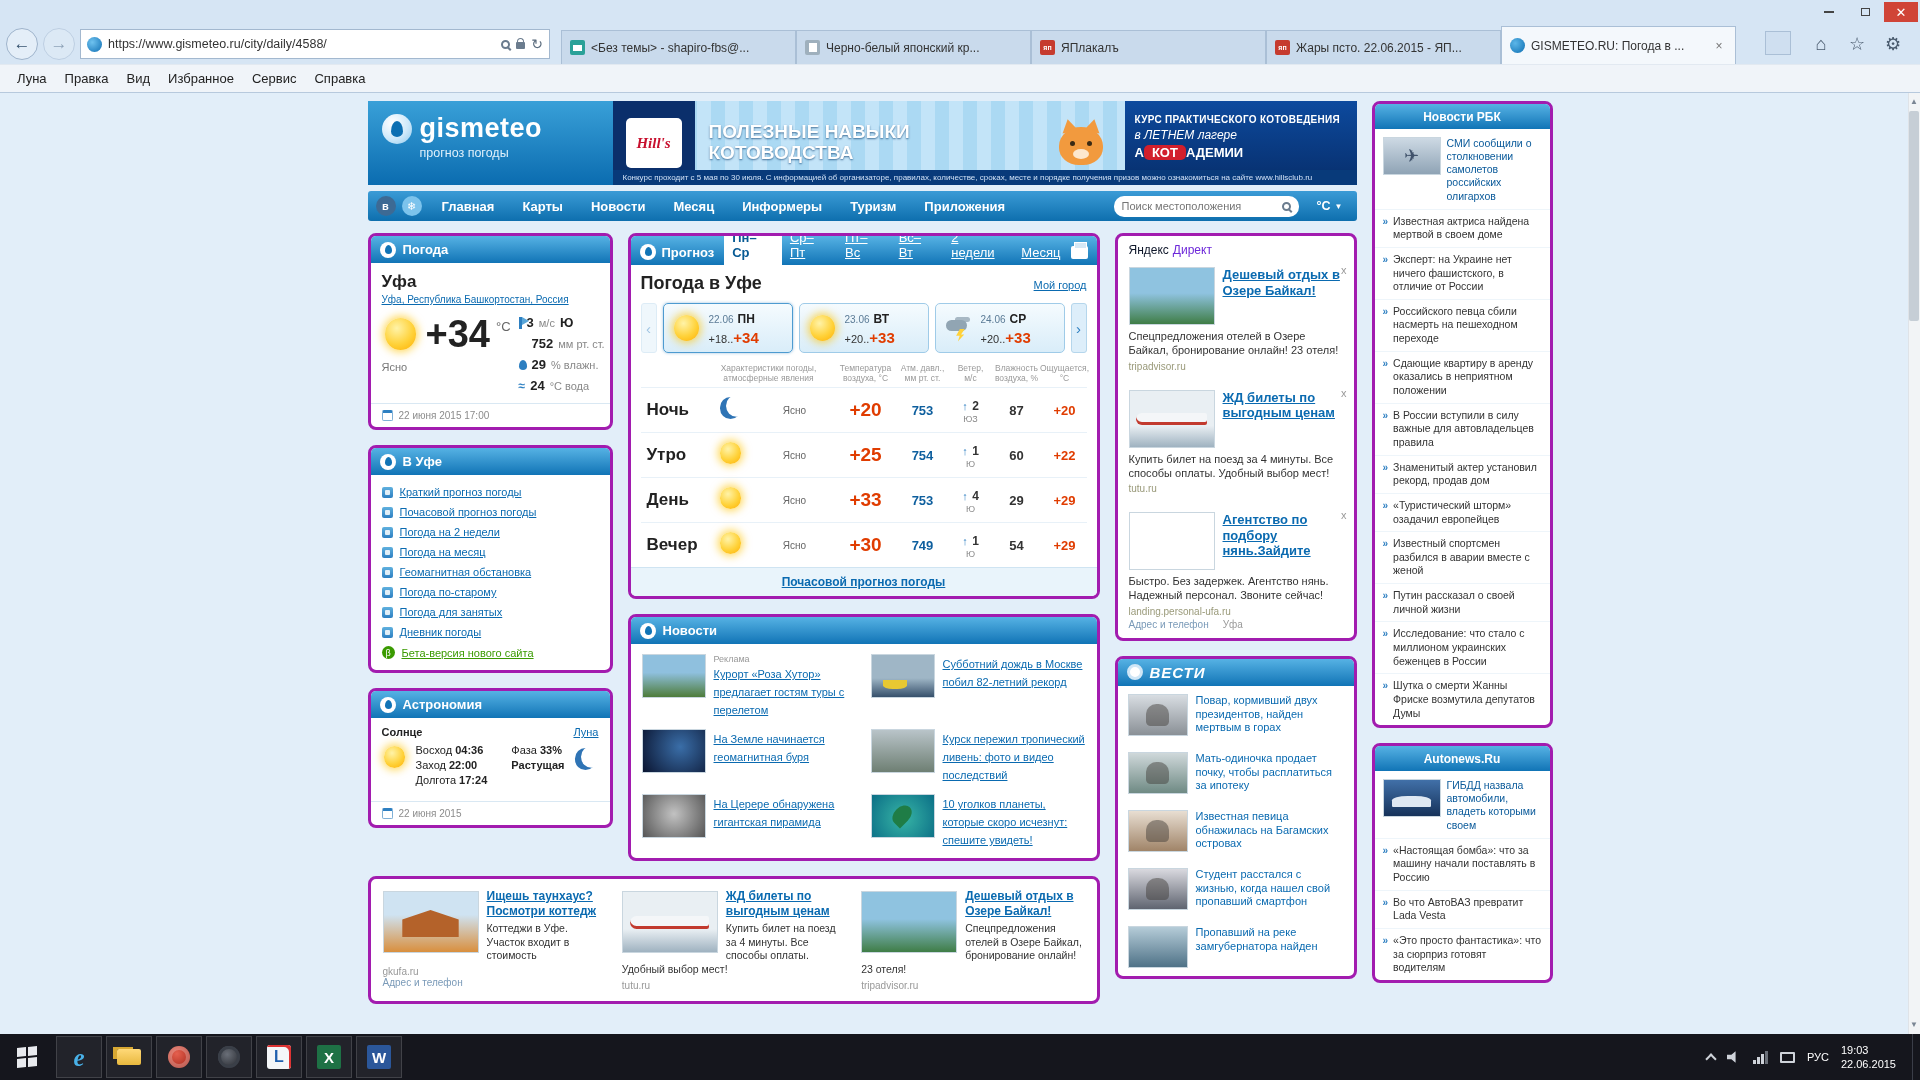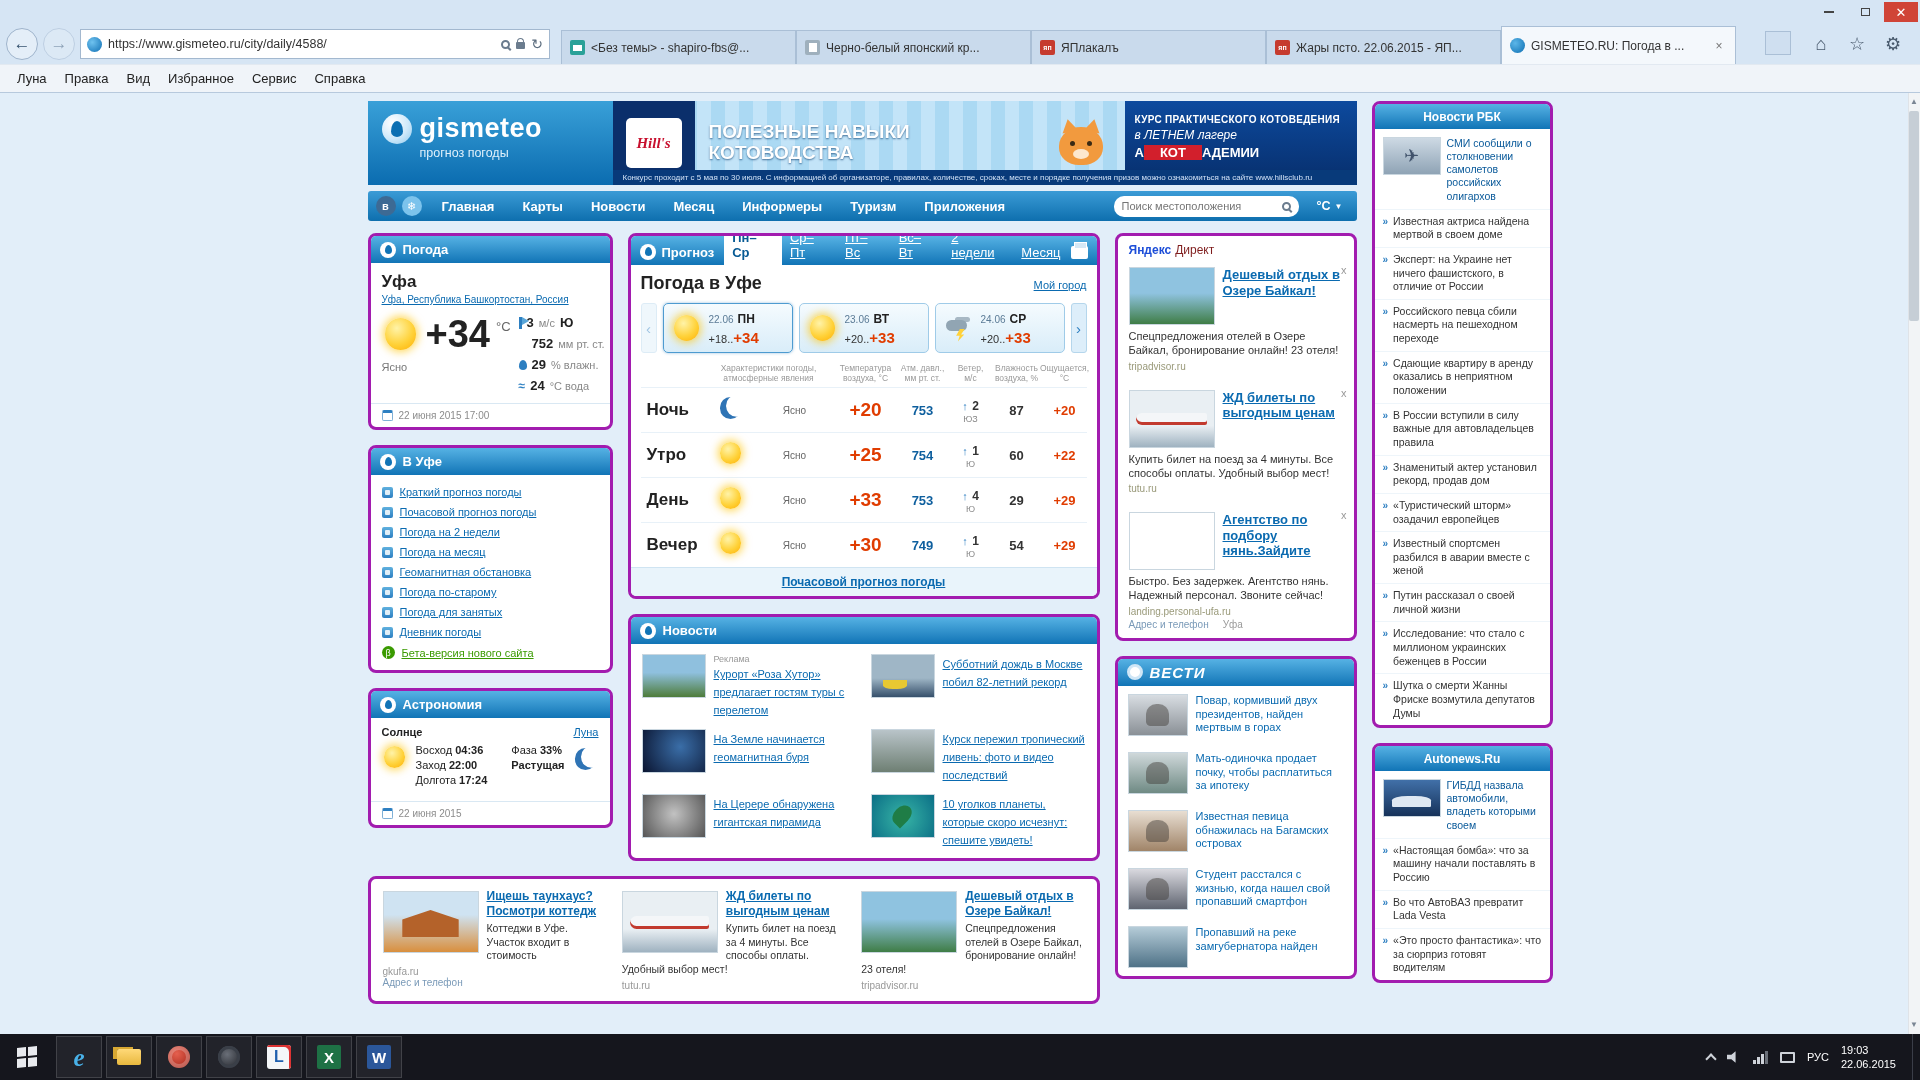--- a/index.html
+++ b/index.html
@@ -71,21 +71,21 @@
   .cat-ear{position:absolute;top:-2px;width:0;height:0;border-left:8px solid transparent;border-right:8px solid transparent;border-bottom:13px solid #f29a3e}
   .cat-ear.l{left:6px;transform:rotate(-12deg)}
   .cat-ear.r{right:6px;transform:rotate(12deg)}
   .cat-eye{position:absolute;top:20px;width:5px;height:5px;border-radius:50%;background:#3a2a14}
   .cat-eye.l{left:15px}.cat-eye.r{right:15px}
   .cat-muzzle{position:absolute;left:18px;top:28px;width:16px;height:10px;background:#fde8cf;border-radius:50%}
   .banner-right{width:232px;background:linear-gradient(180deg,#0d4a9e,#072e6b);color:#fff;padding:8px 10px 20px;display:flex;flex-direction:column;justify-content:center;gap:3px}
   .br-l1{font-size:10px;font-weight:bold;letter-spacing:.3px}
   .br-l2{font-size:12px;font-style:italic}
   .br-l3{font-size:13px;font-weight:bold}
-  .br-l3 .kot{background:#d21f2c;padding:0 16px;border-radius:0}
+  .br-l3 .kot{background:#d21f2c;padding:0 8px;border-radius:5px}
   .banner-legal{position:absolute;left:0;right:0;bottom:0;height:15px;background:#083a7a;color:#cfe0f5;font-size:8px;line-height:15px;padding:0 10px;white-space:nowrap;overflow:hidden}
   
   .site-nav{height:30px;margin-top:6px;background:linear-gradient(180deg,#3b9bd6,#0e6fae);border-radius:3px;display:flex;align-items:center;padding:0 8px;gap:2px}
   .soc{width:20px;height:20px;border-radius:50%;display:flex;align-items:center;justify-content:center;font-size:11px;color:#fff;margin-right:4px;cursor:pointer}
   .soc.vk{background:#3d6a94;font-weight:bold}
   .soc.snow{background:#7cc3ec}
   .nav-item{color:#fff;font-weight:bold;font-size:13px;padding:5px 14px;cursor:pointer}
   .nav-search{margin-left:auto;width:185px;height:21px;background:#fff;border-radius:10px;border:none;display:flex;align-items:center;padding:0 8px;gap:6px}
   .nav-search input{border:none;outline:none;flex:1;font-size:11px;color:#333;font-family:"Liberation Sans",sans-serif}
   .unit-sel{color:#fff;font-size:12.5px;font-weight:bold;margin-left:10px;display:flex;align-items:center;gap:4px;cursor:pointer;padding:0 6px}
@@ -212,22 +212,22 @@
   [data-img="car"]{background:linear-gradient(180deg,#4170a8,#16325a)}
   [data-img="car"]::after{content:"";position:absolute;left:15%;top:45%;width:70%;height:30%;background:#dfe8f2;border-radius:40% 40% 8% 8%}
   [data-img="chef"]{background:linear-gradient(180deg,#d8dde2,#8a9096)}
   [data-img="mother"]{background:linear-gradient(180deg,#cfd8da,#6f8a84)}
   [data-img="singer"]{background:linear-gradient(180deg,#e8ded2,#a08468)}
   [data-img="student"]{background:linear-gradient(180deg,#d9d9df,#5f6470)}
   [data-img="river"]{background:linear-gradient(180deg,#b5ccd8,#4f7287)}
   [data-img="chef"]::after,[data-img="mother"]::after,[data-img="singer"]::after,[data-img="student"]::after{content:"";position:absolute;left:30%;top:22%;width:40%;height:55%;background:rgba(60,55,50,.45);border-radius:45% 45% 20% 20%}
   
   .ya-hd{padding:7px 11px 2px;font-size:12px}
-  .ya-b1{font-weight:bold;color:#1d4ed8}
-  .ya-b2{color:#7f1d1d;margin-left:4px}
+  .ya-b1{font-weight:normal;color:#0f172a}
+  .ya-b2{color:#6d28d9;margin-left:4px}
   .ya-ad{padding:8px 11px;position:relative}
   .ya-x{position:absolute;top:5px;right:7px;color:#999;font-size:11px;cursor:pointer}
   .ya-top{display:flex;gap:8px;margin-bottom:4px}
   .ya-ad .thumb{width:86px;height:58px}
   .ya-title{font-size:13px;font-weight:bold;color:#0a6ab0;text-decoration:underline;line-height:1.2;cursor:pointer}
   .ya-text{font-size:11px;color:#333;line-height:1.3;margin-bottom:3px}
   .ya-domain{font-size:10px;color:#9a9a7a}
   .ya-extra{font-size:10px;color:#7a9ab8;margin-top:2px;display:flex;gap:14px}
   .ya-extra .city{color:#999}
   

